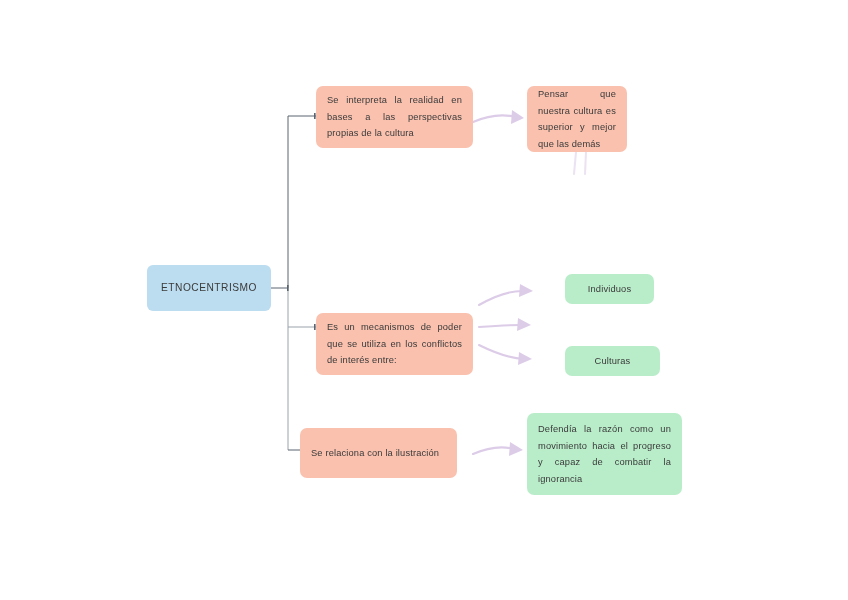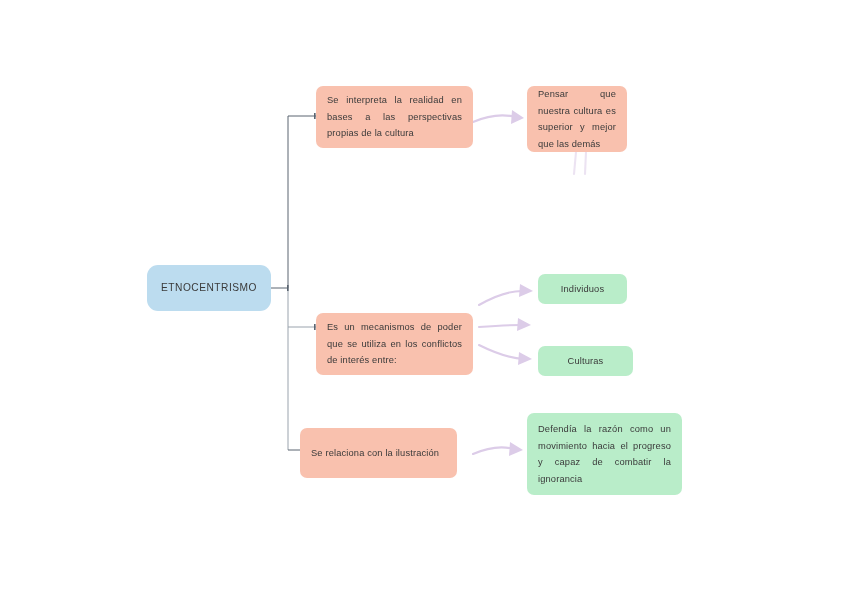--- a/index.html
+++ b/index.html
@@ -27,37 +27,38 @@
     line-height: 16.5px;
     letter-spacing: 0.15px;
     padding: 7px 11px;
     text-align: justify;
     text-align-last: left;
     -moz-text-align-last: left;
   }
   .node .txt { display: block; width: 100%; }
   .root {
     background: #bcdcef;
-    border-radius: 11px;
+    border-radius: 6px;
     justify-content: center;
     text-align: center;
     text-align-last: center;
     -moz-text-align-last: center;
     font-size: 10.2px;
     letter-spacing: 0.5px;
   }
   .pink  { background: #f9c1ae; }
   .green { background: #b9edc9; }
   .pill {
     justify-content: center;
     text-align: right;
     text-align-last: center;
     -moz-text-align-last: center;
     font-size: 9.3px;
     padding: 4px 8px;
+    margin-left: 27px;
   }
   svg.links {
     position: absolute;
     left: 0; top: 0;
     width: 848px;
     height: 600px;
     overflow: visible;
     pointer-events: none;
   }
   .trunk { stroke: #5a6470; stroke-width: 1; fill: none; }

